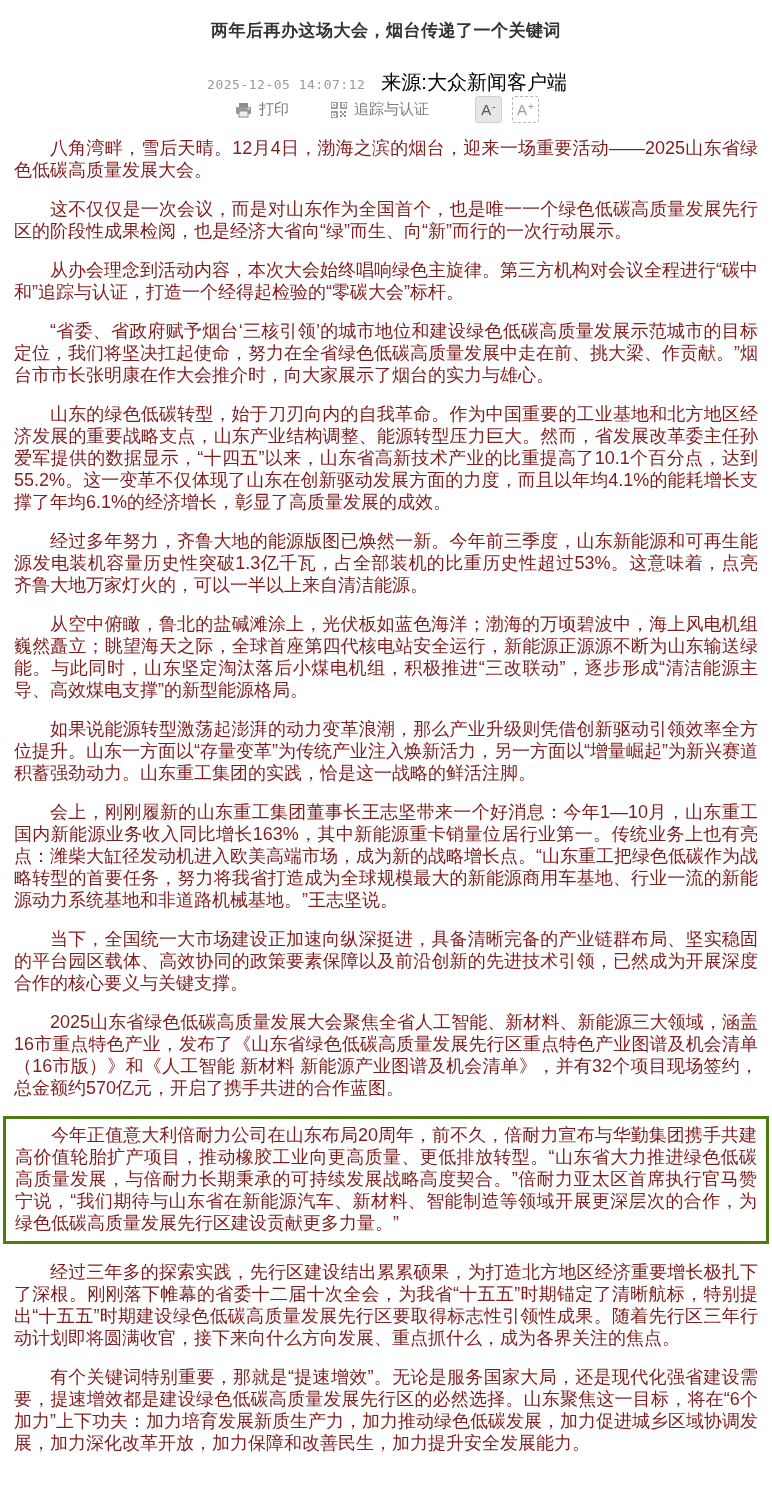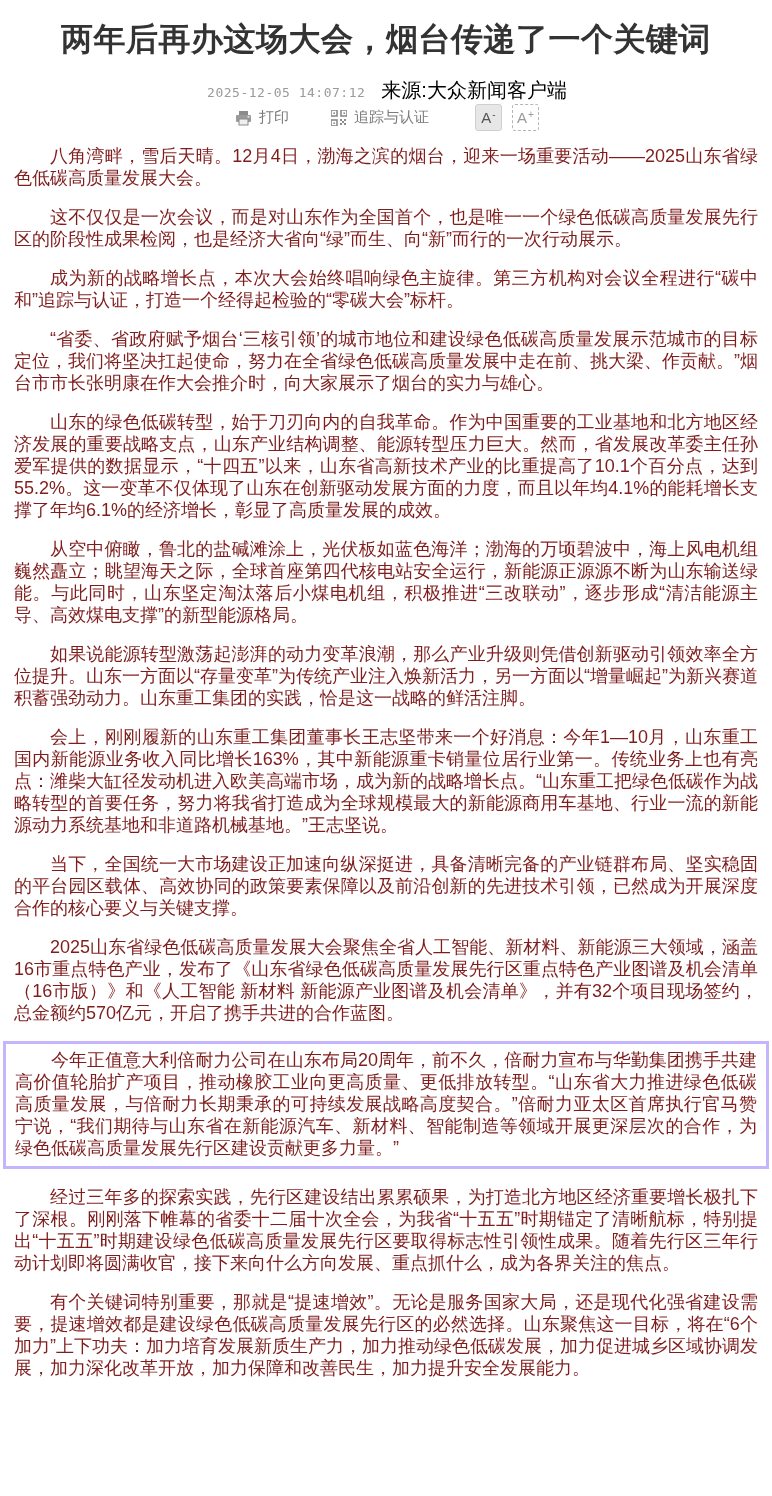--- a/index.html
+++ b/index.html
@@ -15,24 +15,24 @@
   }
   .page {
     width: 772px;
     height: 1496px;
     background: #ffffff;
     box-sizing: border-box;
   }
 
   
   .article-title {
-    margin: 8px;
+    margin: 0;
     padding: 15px 20px 0 20px;
     text-align: center;
-    font-size: 32px;
+    font-size: 17px;
     line-height: 32px;
     font-weight: bold;
     color: #333333;
     letter-spacing: 0.5px;
   }
   .meta-row {
     margin-top: 22px;
     padding: 0 14px 0 16px;
     display: flex;
     align-items: center;
@@ -115,21 +115,21 @@
     font-size: 18px;
     line-height: 22px;
     text-align: justify;
   }
   .para {
     margin: 17px 0;
     text-indent: 2em;
   }
   .highlight-box {
     margin: 17px -11px;
-    border: 3px solid #c4b5fd;
+    border: 3px solid #4d7c0f;
     padding: 5px 9px 7px 9px;
   }
   .highlight-box .para {
     margin: 0;
   }
 </style>
 </head>
 <body>
 
 <div class="page">
@@ -184,23 +184,24 @@
             <sup>+</sup>
           </button>
       </div>
 
     </div>
   </div>
 
   <div class="article-body">
     <p class="para">八角湾畔，雪后天晴。12月4日，渤海之滨的烟台，迎来一场重要活动——2025山东省绿色低碳高质量发展大会。</p>
     <p class="para">这不仅仅是一次会议，而是对山东作为全国首个，也是唯一一个绿色低碳高质量发展先行区的阶段性成果检阅，也是经济大省向“绿”而生、向“新”而行的一次行动展示。</p>
-    <p class="para">成为新的战略增长点，本次大会始终唱响绿色主旋律。第三方机构对会议全程进行“碳中和”追踪与认证，打造一个经得起检验的“零碳大会”标杆。</p>
+    <p class="para">从办会理念到活动内容，本次大会始终唱响绿色主旋律。第三方机构对会议全程进行“碳中和”追踪与认证，打造一个经得起检验的“零碳大会”标杆。</p>
     <p class="para">“省委、省政府赋予烟台‘三核引领’的城市地位和建设绿色低碳高质量发展示范城市的目标定位，我们将坚决扛起使命，努力在全省绿色低碳高质量发展中走在前、挑大梁、作贡献。”烟台市市长张明康在作大会推介时，向大家展示了烟台的实力与雄心。</p>
     <p class="para">山东的绿色低碳转型，始于刀刃向内的自我革命。作为中国重要的工业基地和北方地区经济发展的重要战略支点，山东产业结构调整、能源转型压力巨大。然而，省发展改革委主任孙爱军提供的数据显示，“十四五”以来，山东省高新技术产业的比重提高了10.1个百分点，达到55.2%。这一变革不仅体现了山东在创新驱动发展方面的力度，而且以年均4.1%的能耗增长支撑了年均6.1%的经济增长，彰显了高质量发展的成效。</p>
+    <p class="para">经过多年努力，齐鲁大地的能源版图已焕然一新。今年前三季度，山东新能源和可再生能源发电装机容量历史性突破1.3亿千瓦，占全部装机的比重历史性超过53%。这意味着，点亮齐鲁大地万家灯火的，可以一半以上来自清洁能源。</p>
     <p class="para">从空中俯瞰，鲁北的盐碱滩涂上，光伏板如蓝色海洋；渤海的万顷碧波中，海上风电机组巍然矗立；眺望海天之际，全球首座第四代核电站安全运行，新能源正源源不断为山东输送绿能。与此同时，山东坚定淘汰落后小煤电机组，积极推进“三改联动”，逐步形成“清洁能源主导、高效煤电支撑”的新型能源格局。</p>
     <p class="para">如果说能源转型激荡起澎湃的动力变革浪潮，那么产业升级则凭借创新驱动引领效率全方位提升。山东一方面以“存量变革”为传统产业注入焕新活力，另一方面以“增量崛起”为新兴赛道积蓄强劲动力。山东重工集团的实践，恰是这一战略的鲜活注脚。</p>
     <p class="para">会上，刚刚履新的山东重工集团董事长王志坚带来一个好消息：今年1—10月，山东重工国内新能源业务收入同比增长163%，其中新能源重卡销量位居行业第一。传统业务上也有亮点：潍柴大缸径发动机进入欧美高端市场，成为新的战略增长点。“山东重工把绿色低碳作为战略转型的首要任务，努力将我省打造成为全球规模最大的新能源商用车基地、行业一流的新能源动力系统基地和非道路机械基地。”王志坚说。</p>
     <p class="para">当下，全国统一大市场建设正加速向纵深挺进，具备清晰完备的产业链群布局、坚实稳固的平台园区载体、高效协同的政策要素保障以及前沿创新的先进技术引领，已然成为开展深度合作的核心要义与关键支撑。</p>
     <p class="para">2025山东省绿色低碳高质量发展大会聚焦全省人工智能、新材料、新能源三大领域，涵盖16市重点特色产业，发布了《山东省绿色低碳高质量发展先行区重点特色产业图谱及机会清单（16市版）》和《人工智能 新材料 新能源产业图谱及机会清单》，并有32个项目现场签约，总金额约570亿元，开启了携手共进的合作蓝图。</p>
 
     <div class="highlight-box">
       <p class="para">今年正值意大利倍耐力公司在山东布局20周年，前不久，倍耐力宣布与华勤集团携手共建高价值轮胎扩产项目，推动橡胶工业向更高质量、更低排放转型。“山东省大力推进绿色低碳高质量发展，与倍耐力长期秉承的可持续发展战略高度契合。”倍耐力亚太区首席执行官马赞宁说，“我们期待与山东省在新能源汽车、新材料、智能制造等领域开展更深层次的合作，为绿色低碳高质量发展先行区建设贡献更多力量。”</p>
     </div>
 

